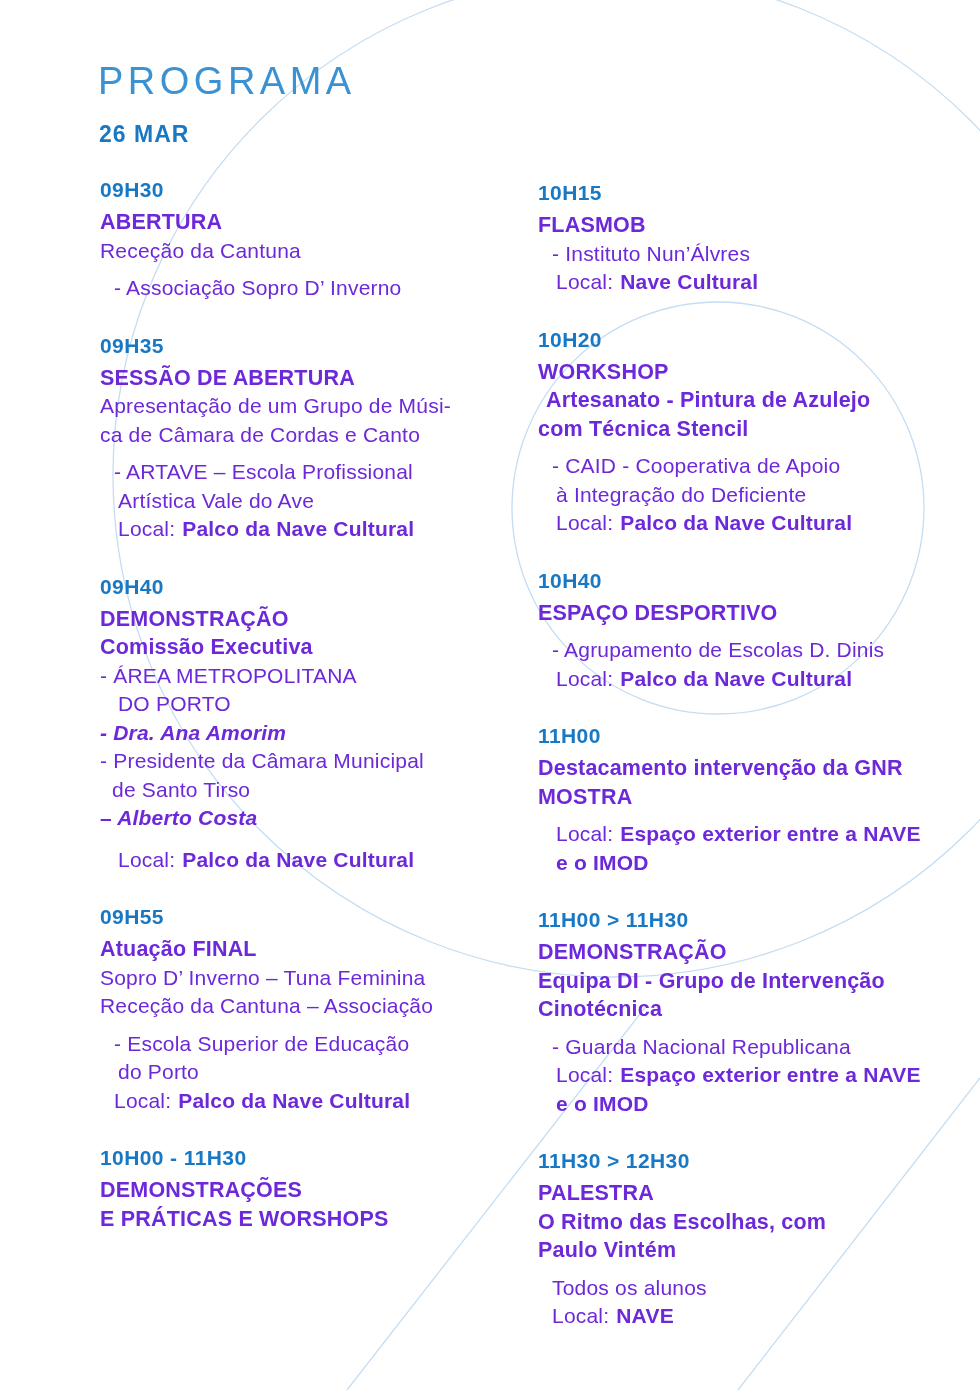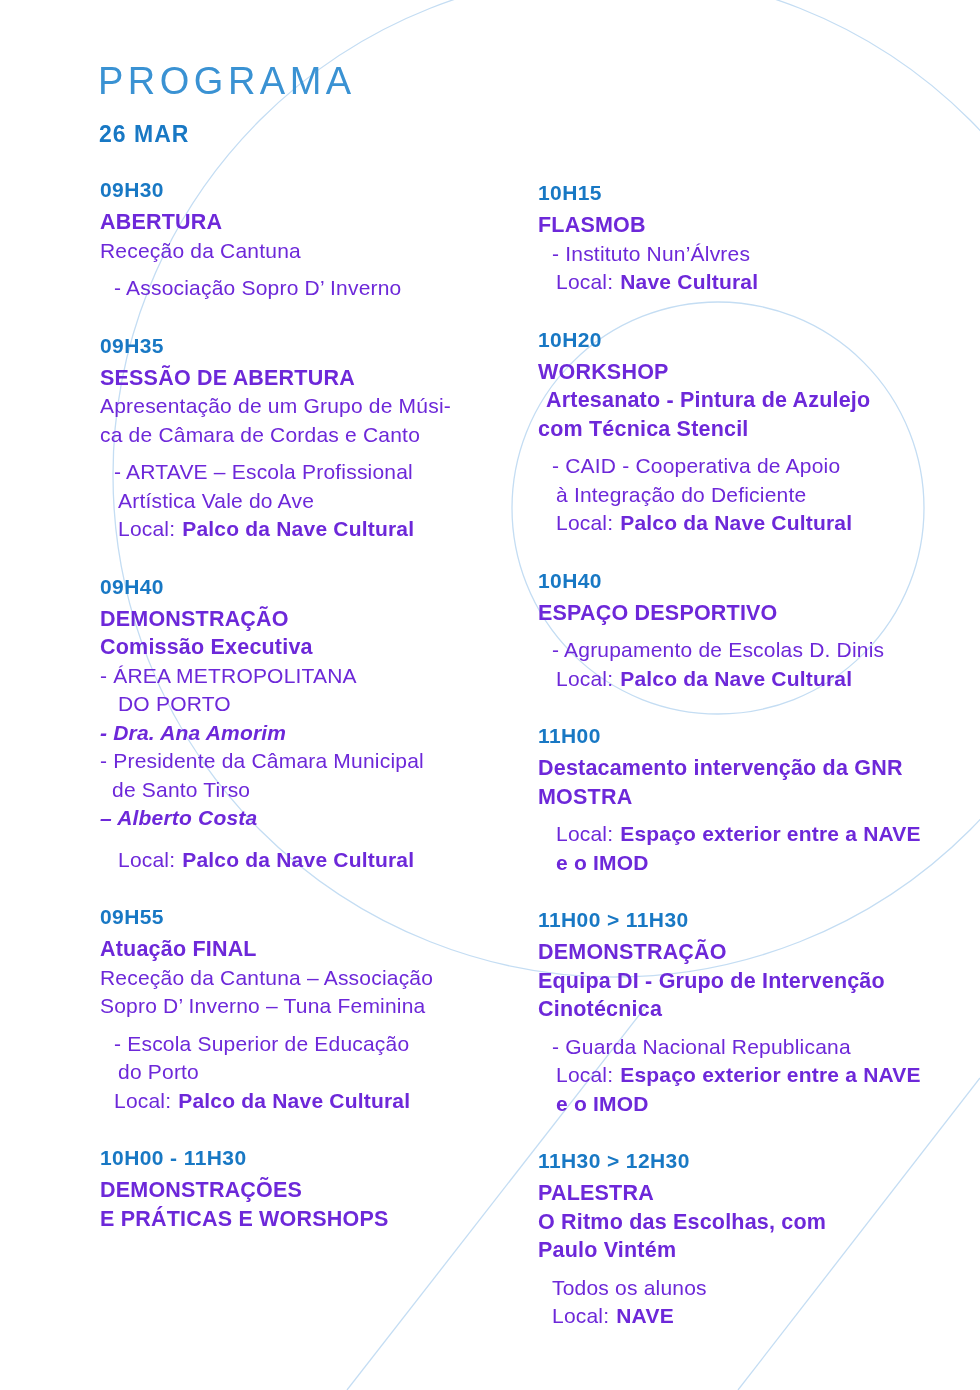--- a/index.html
+++ b/index.html
@@ -86,22 +86,22 @@
       <div class="ln ind12">de Santo Tirso</div>
       <div class="ln bi">– Alberto Costa</div>
       <div class="ln ind2 gap-lg">
         <span class="local-label">Local:</span><span class="local-value">Palco da Nave Cultural</span>
       </div>
     </div>
 
     <div class="event">
       <div class="time">09H55</div>
       <div class="ln h">Atuação FINAL</div>
+      <div class="ln">Sopro D’ Inverno – Tuna Feminina</div>
       <div class="ln">Receção da Cantuna – Associação</div>
-      <div class="ln">Sopro D’ Inverno – Tuna Feminina</div>
       <div class="ln ind gap">- Escola Superior de Educação</div>
       <div class="ln ind2">do Porto</div>
       <div class="ln ind">
         <span class="local-label">Local:</span><span class="local-value">Palco da Nave Cultural</span>
       </div>
     </div>
 
     <div class="event">
       <div class="time">10H00 - 11H30</div>
       <div class="ln h">DEMONSTRAÇÕES</div>

